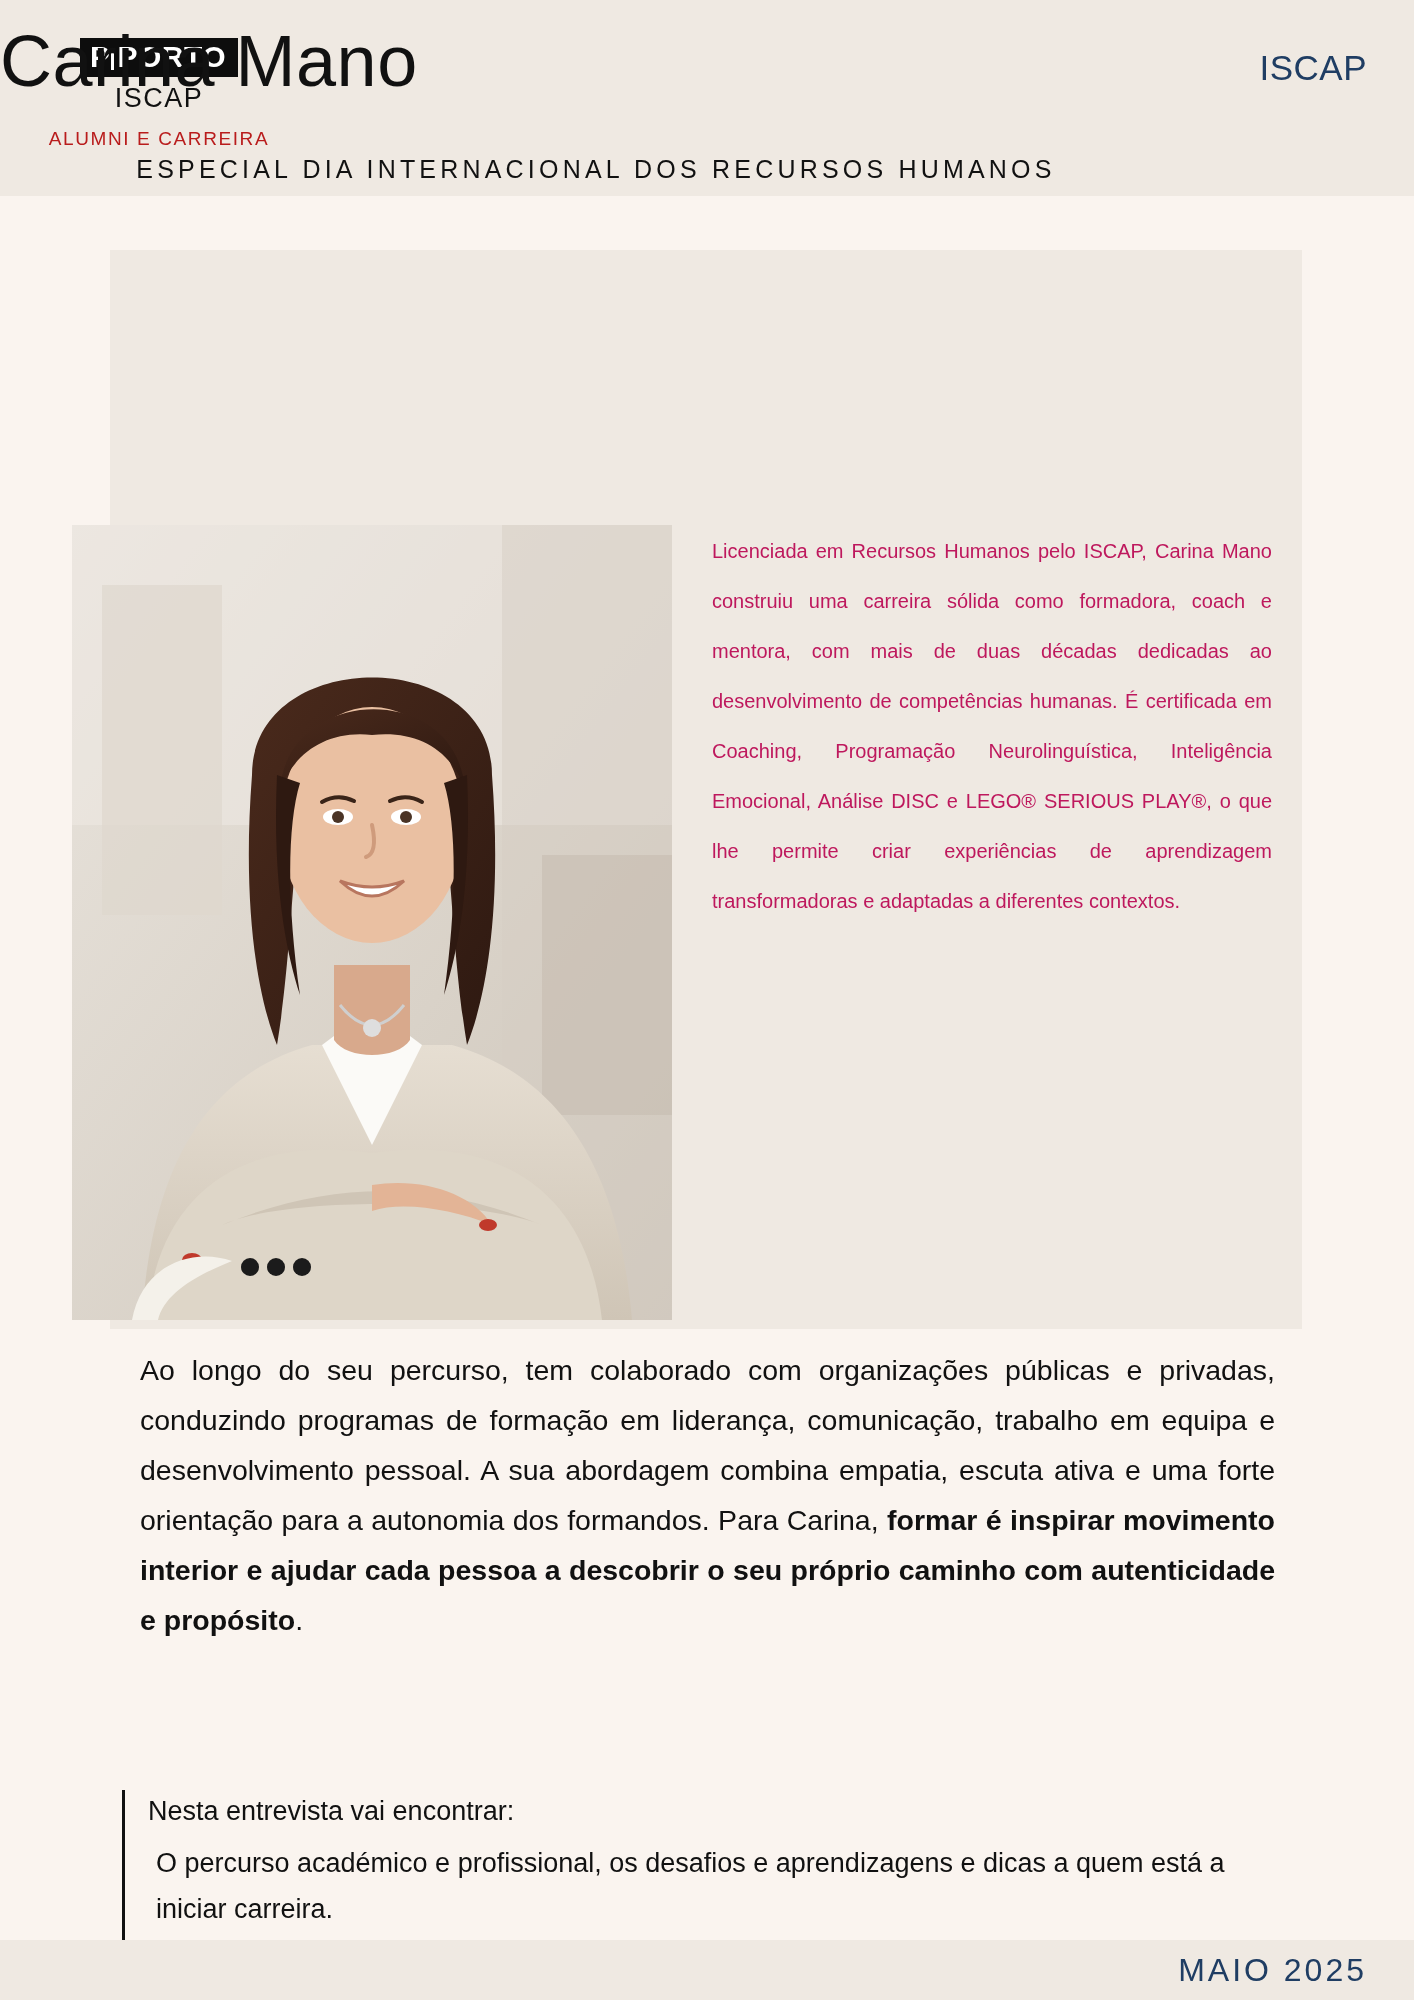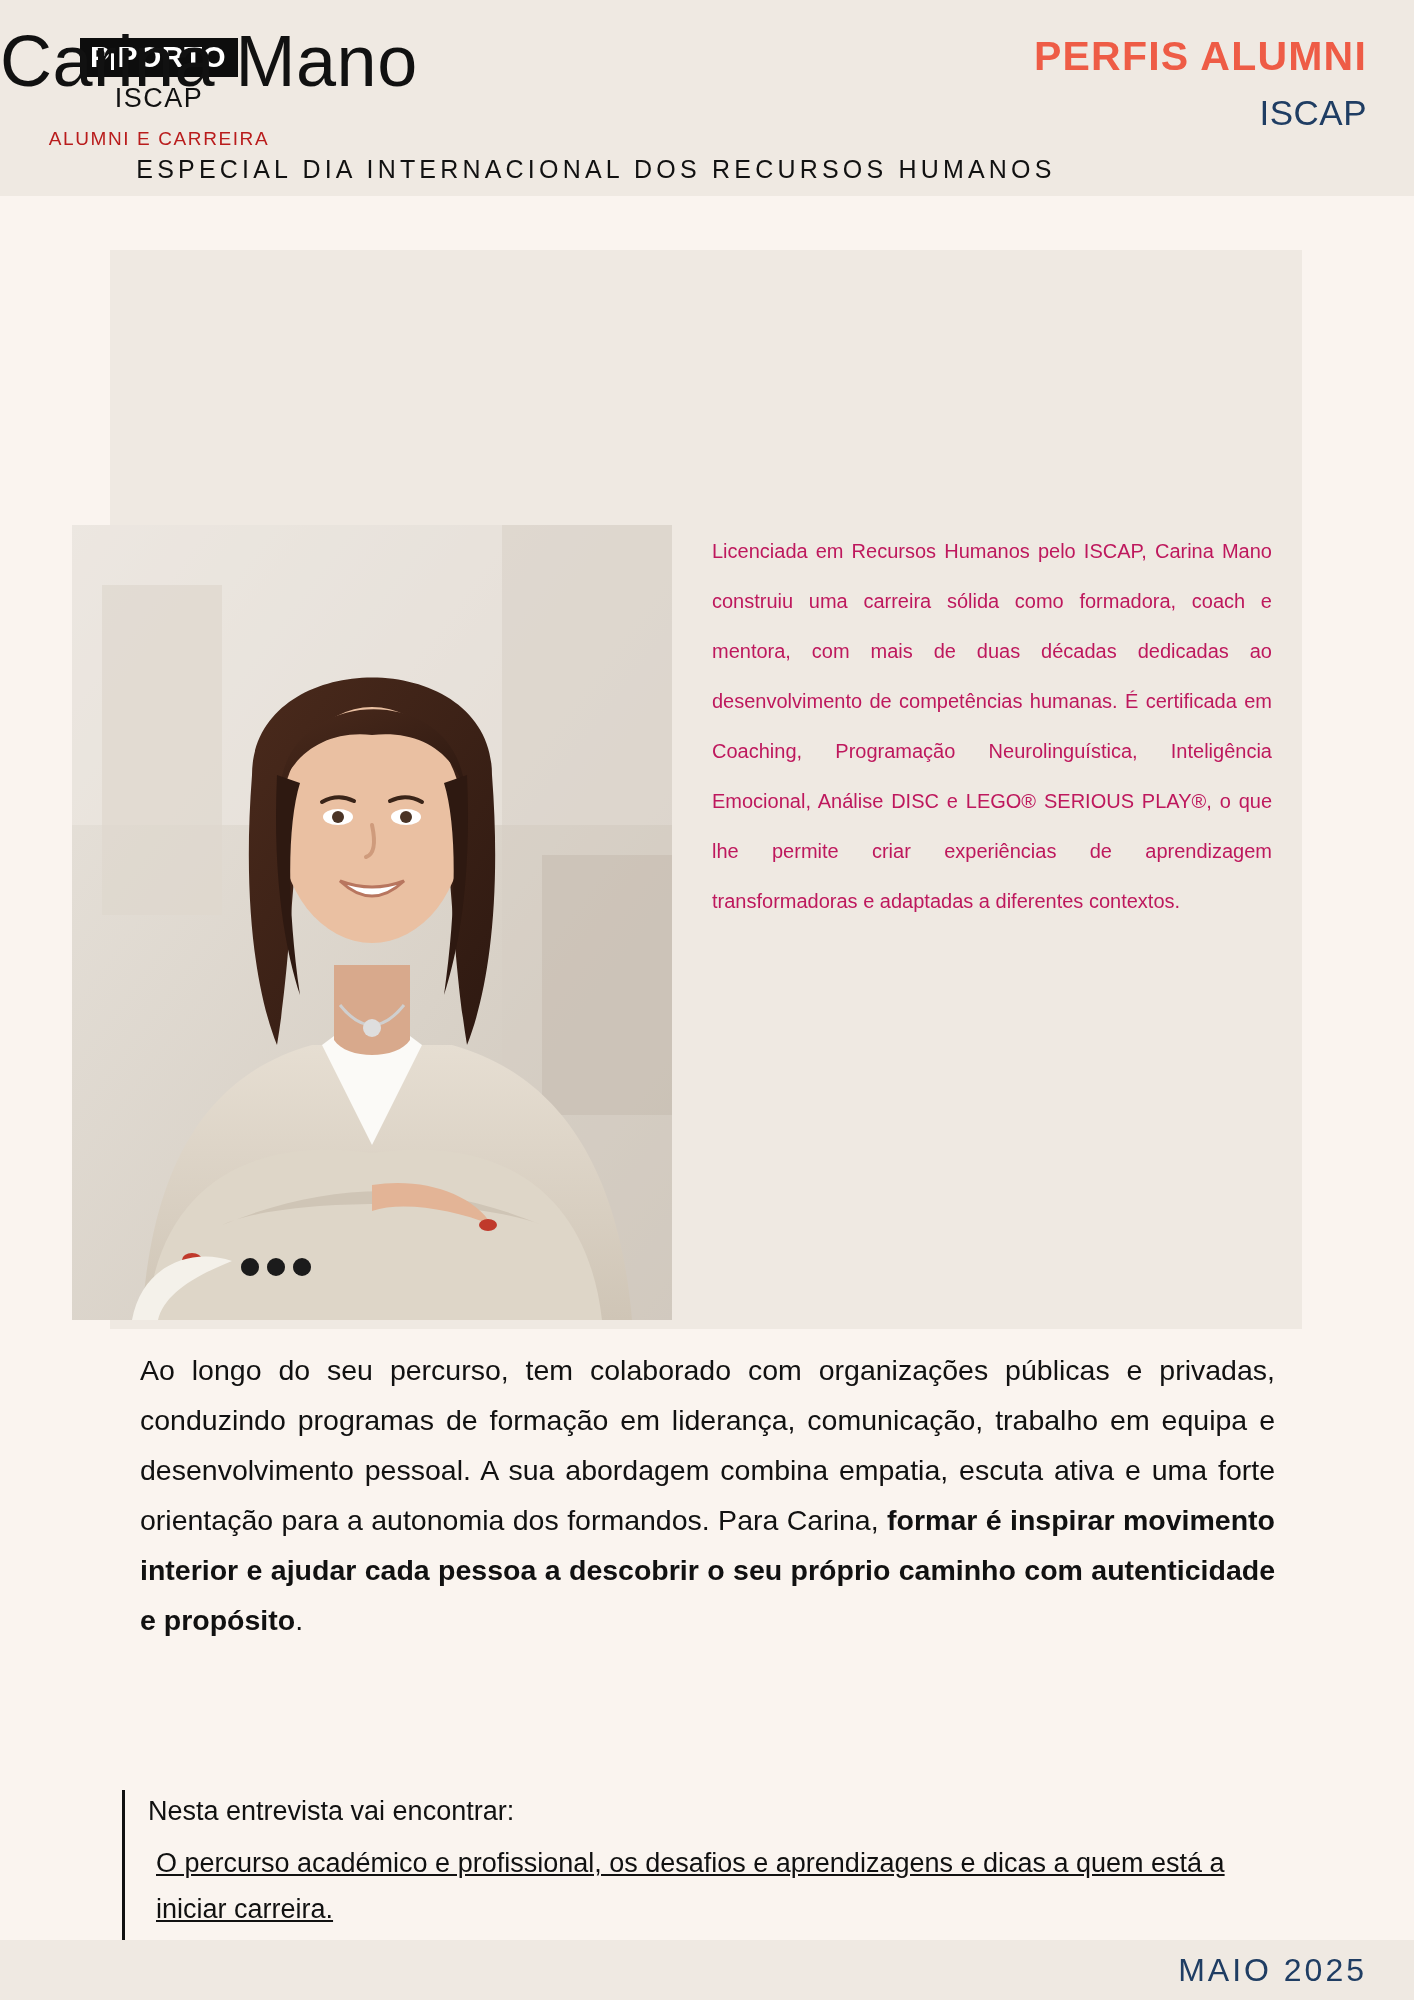--- a/index.html
+++ b/index.html
@@ -197,21 +197,20 @@
     color: #111111;
   }
   .callout-body {
     position: absolute;
     left: 156px;
     top: 1840px;
     width: 1130px;
     font-size: 27px;
     line-height: 46px;
     color: #111111;
-    text-decoration: underline;
   }
 
   
   .footer {
     position: absolute;
     left: 0;
     bottom: 0;
     width: 1414px;
     height: 60px;
     background: #efe9e2;
@@ -232,21 +231,20 @@
 
   <div class="logo-block">
     <div class="logo-pporto">
       <span>P</span><span class="sep"></span><span>PORTO</span>
     </div>
     <div class="logo-iscap">ISCAP</div>
     <div class="logo-sub">ALUMNI E CARREIRA</div>
   </div>
 
   <div class="header-right">
-    <div class="header-title">PERFIS ALUMNI</div>
     <div class="header-subtitle">ISCAP</div>
   </div>
 </div>
 
 <div class="panel-top"></div>
 <div class="name">Carina Mano</div>
 <div class="subhead">ESPECIAL DIA INTERNACIONAL DOS RECURSOS HUMANOS</div>
 
 <div class="panel-mid"></div>
 

